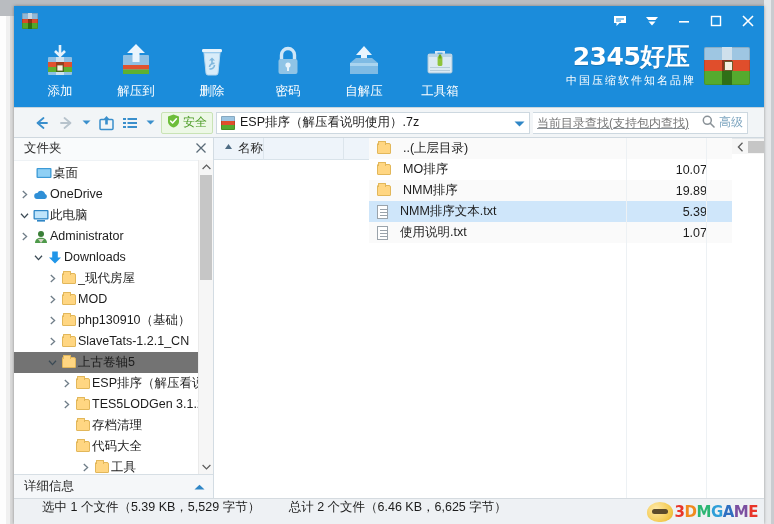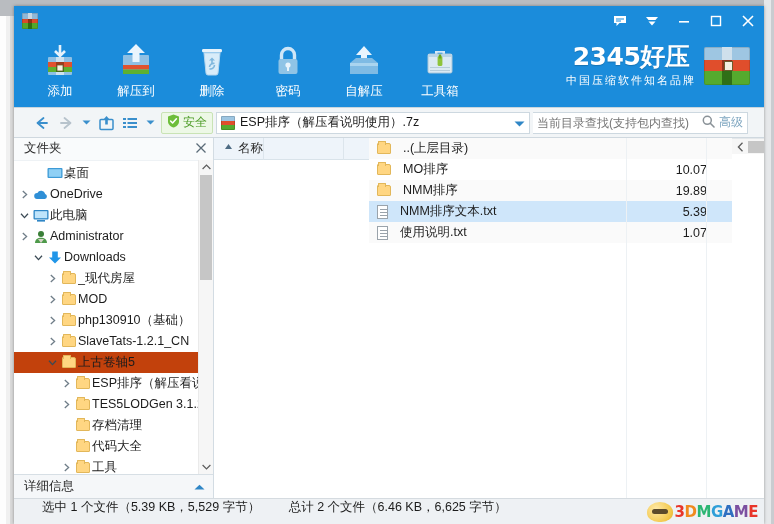--- a/index.html
+++ b/index.html
@@ -185,21 +185,21 @@
   }
   #sb-head .sb-title { font-size:12.5px; color:#2b2b2b; }
   #sb-head .sb-close { color:#5b6b78; cursor:pointer; }
   #sb-tree-wrap { flex:1 1 auto; display:flex; min-height:0; }
   #sb-tree {
     flex: 1 1 auto; overflow: hidden; padding-top: 2px; position:relative;
     background: #ffffff;
     border-top: 1px solid #eef2f5;
   }
   .tnode { height: 21px; display:flex; align-items:center; font-size:12.5px; color:#1c1c1c; white-space:nowrap; }
-  .tnode.sel { background:#c2410c; }
+  .tnode.sel { background:#737373; }
   .tnode .tw { width: 15px; flex:0 0 auto; display:flex; align-items:center; justify-content:center; color:#5a6b77; }
   .tnode .ticon { width:18px; flex:0 0 auto; display:flex; align-items:center; justify-content:center; }
   .tnode .tlabel { overflow:hidden; }
   .folder-ic {
     width:14px;height:11px;background:#ffd682;border:1px solid #e2b75a;border-radius:1px 2px 1px 1px;
     position:relative;
   }
   .folder-ic::before{content:"";position:absolute;left:0;top:-3px;width:6px;height:3px;background:#ffd682;border:1px solid #e2b75a;border-bottom:none;border-radius:1px 1px 0 0;}
   
   #sb-scroll {
@@ -473,21 +473,21 @@
       <div class="p-icon"></div>
       <div class="p-text">ESP排序（解压看说明使用）.7z</div>
       <div class="p-caret">
         <svg width="11" height="8" viewBox="0 0 11 8">
             <path d="M0.5 1.5 L5.5 6.5 L10.5 1.5" fill="#2f86c6"></path>
           </svg>
       </div>
     </div>
 
     <div id="searchbox">
-      <input class="s-ph" style="border: none; outline: none; background: transparent;" value="" placeholder="当前目录查找(支持包内查找)">
+      <input class="s-ph" style="border: none; outline: none; background: transparent; text-decoration: underline;" value="" placeholder="当前目录查找(支持包内查找)">
       <span class="s-ic">
         <svg width="13" height="13" viewBox="0 0 13 13">
             <circle cx="5.3" cy="5.3" r="4" fill="none" stroke="#8a9298" stroke-width="1.5"></circle>
             <path d="M8.3 8.3 L12 12" stroke="#8a9298" stroke-width="1.6" stroke-linecap="round"></path>
           </svg>
       </span>
       <span class="s-adv">高级</span>
     </div>
   </div>
 
@@ -497,21 +497,21 @@
       <div id="sb-head">
         <span class="sb-title">文件夹</span>
         <span class="sb-close">
           <svg width="12" height="12" viewBox="0 0 12 12">
               <path d="M1.5 1.5 L10.5 10.5 M10.5 1.5 L1.5 10.5" stroke="#5b6b78" stroke-width="1.3" fill="none"></path>
             </svg>
         </span>
       </div>
       <div id="sb-tree-wrap">
         <div id="sb-tree">
-            <div class="tnode" style="padding-left: 17px;">
+            <div class="tnode" style="padding-left: 6px;">
               <span class="tw"></span>
               <span class="ticon">
                 <svg width="16" height="13" viewBox="0 0 16 13">
                   <rect x="0.5" y="1" width="15" height="10" rx="1" fill="#3d9ad6"></rect>
                   <rect x="1.8" y="2.2" width="12.4" height="7.6" fill="#8fd0f5"></rect>
                 </svg>
               </span>
               <span class="tlabel">桌面</span>
             </div>
             <div class="tnode" style="padding-left: 3px;">
@@ -654,21 +654,21 @@
               </span>
               <span class="tlabel">存档清理</span>
             </div>
             <div class="tnode" style="padding-left: 45px;">
               <span class="tw"></span>
               <span class="ticon">
                 <span class="folder-ic"></span>
               </span>
               <span class="tlabel">代码大全</span>
             </div>
-            <div class="tnode" style="padding-left: 45px;">
+            <div class="tnode" style="padding-left: 45px; margin-left: 19px;">
               <span class="tw">
                 <svg width="9" height="9" viewBox="0 0 9 9">
                   <path d="M2.8 1 L6.6 4.5 L2.8 8" stroke="#6f7d88" stroke-width="1.3" fill="none"></path>
                 </svg>
               </span>
               <span class="ticon">
                 <span class="folder-ic"></span>
               </span>
               <span class="tlabel">工具</span>
             </div>

